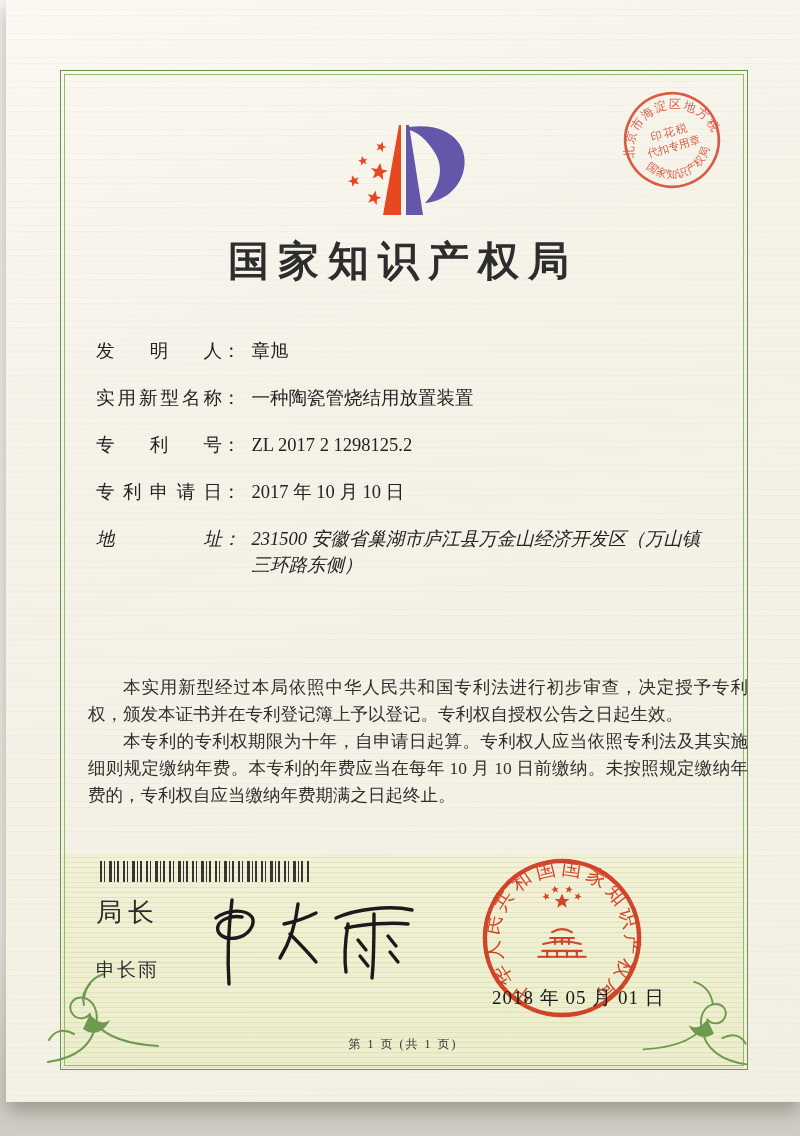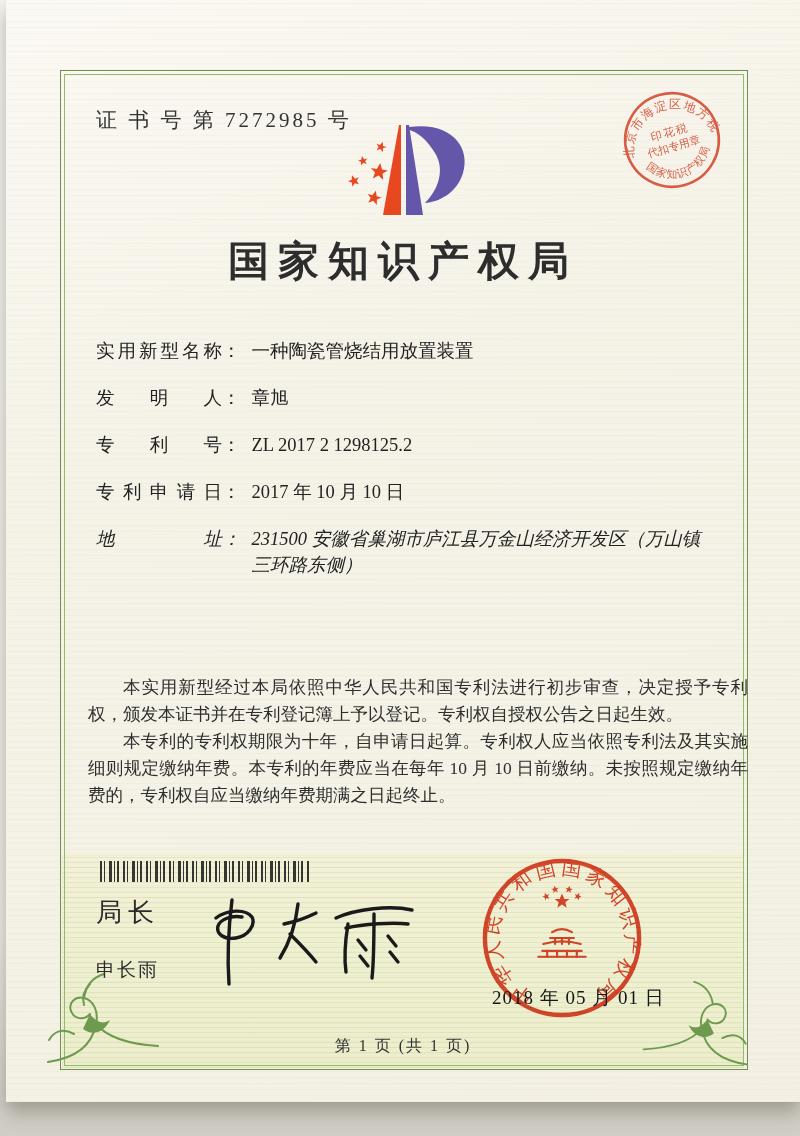--- a/index.html
+++ b/index.html
@@ -59,21 +59,21 @@
       #1c1c1c 9px 12px,rgba(0,0,0,0) 12px 14px,
       #1c1c1c 14px 15px,rgba(0,0,0,0) 15px 17px,
       #1c1c1c 17px 19px,rgba(0,0,0,0) 19px 23px);
     opacity:.88;
   }
   .director-title{position:absolute;left:90px;top:895px;z-index:6;font-size:26px;letter-spacing:6px;text-align:right;}
   .director-name{position:absolute;left:90px;top:957px;z-index:6;font-size:19px;letter-spacing:2px;}
   .signature{position:absolute;left:192px;top:884px;width:236px;height:112px;z-index:6;}
   .seal{position:absolute;left:472px;top:854px;width:168px;height:168px;z-index:5;opacity:.92;mix-blend-mode:multiply;}
   .seal-date{position:absolute;left:486px;top:985px;z-index:6;font-size:19px;letter-spacing:1px;color:#161616;}
-  .footer{position:absolute;left:54px;top:1036px;width:686px;z-index:4;text-align:center;font-size:16px;letter-spacing:2px;color:#333;}
+  .footer{position:absolute;left:54px;top:1036px;width:686px;z-index:4;text-align:center;font-size:12px;letter-spacing:2px;color:#333;}
   svg text{font-family:"Liberation Serif","DejaVu Serif",serif;}
 </style>
 </head>
 <body>
 
 <div class="page">
 
   <div class="panel"></div>
 
   <svg class="flourish bl" width="118" height="96" viewBox="0 0 118 96">
@@ -91,21 +91,20 @@
       <path d="M6,90 C34,86 50,74 54,52 C57,39 51,28 42,26 C33,24 26,31 29,39 C32,47 42,49 48,42"></path>
       <path d="M54,52 C64,64 84,72 116,74"></path>
       <path d="M42,26 C44,13 52,5 62,2"></path>
       <path d="M32,62 C21,56 12,59 7,68"></path>
     </g>
     <path d="M48,42 C54,50 61,53 68,48 C62,61 50,64 41,57 Z" fill="#6d9a4e"></path>
   </svg>
 
   <div class="frame"></div>
 
-  <div class="cert-number">证 书 号 第 7272985 号</div>
 
   <svg class="logo" viewBox="0 0 158 120">
     <defs>
       <path id="star" d="M0,-1 L0.294,-0.309 L0.951,-0.309 L0.42,0.118 L0.588,0.809 L0,0.382 L-0.588,0.809 L-0.42,0.118 L-0.951,-0.309 L-0.294,-0.309 Z"></path>
     </defs>
     <g fill="#e8481f">
       <path d="M66,8 L68,8 L68,98 L50,98 Z"></path>
       <use href="#star" transform="translate(48,30) scale(5.5) rotate(18)"></use>
       <use href="#star" transform="translate(30,44) scale(5) rotate(-12)"></use>
       <use href="#star" transform="translate(46,55) scale(9) rotate(8)"></use>
@@ -131,24 +130,24 @@
       <textPath href="#arcBottom" startOffset="5" textLength="92" lengthAdjust="spacing">国家知识产权局</textPath>
     </text>
     <text x="60" y="55" text-anchor="middle" font-size="13" letter-spacing="2" fill="#dd5036">印花税</text>
     <text x="60" y="72" text-anchor="middle" font-size="12.5" fill="#dd5036">代扣专用章</text>
   </svg>
 
   <div class="title">国家知识产权局</div>
 
   <div class="fields">
     <div class="frow">
+      <span class="flabel">发明人</span><span class="fcolon">：</span><span class="fvalue">章旭</span>
+    </div>
+    <div class="frow">
       <span class="flabel">实用新型名称</span><span class="fcolon">：</span><span class="fvalue">一种陶瓷管烧结用放置装置</span>
-    </div>
-    <div class="frow">
-      <span class="flabel">发明人</span><span class="fcolon">：</span><span class="fvalue">章旭</span>
     </div>
     <div class="frow">
       <span class="flabel">专利号</span><span class="fcolon">：</span><span class="fvalue">ZL 2017 2 1298125.2</span>
     </div>
     <div class="frow">
       <span class="flabel">专利申请日</span><span class="fcolon">：</span><span class="fvalue">2017 年 10 月 10 日</span>
     </div>
     <div class="frow addr">
       <span class="flabel">地址</span><span class="fcolon">：</span><span class="fvalue addrv"><span>231500 安徽省巢湖市庐江县万金山经济开发区（万山镇</span><br><span>三环路东侧）</span></span>
     </div>

